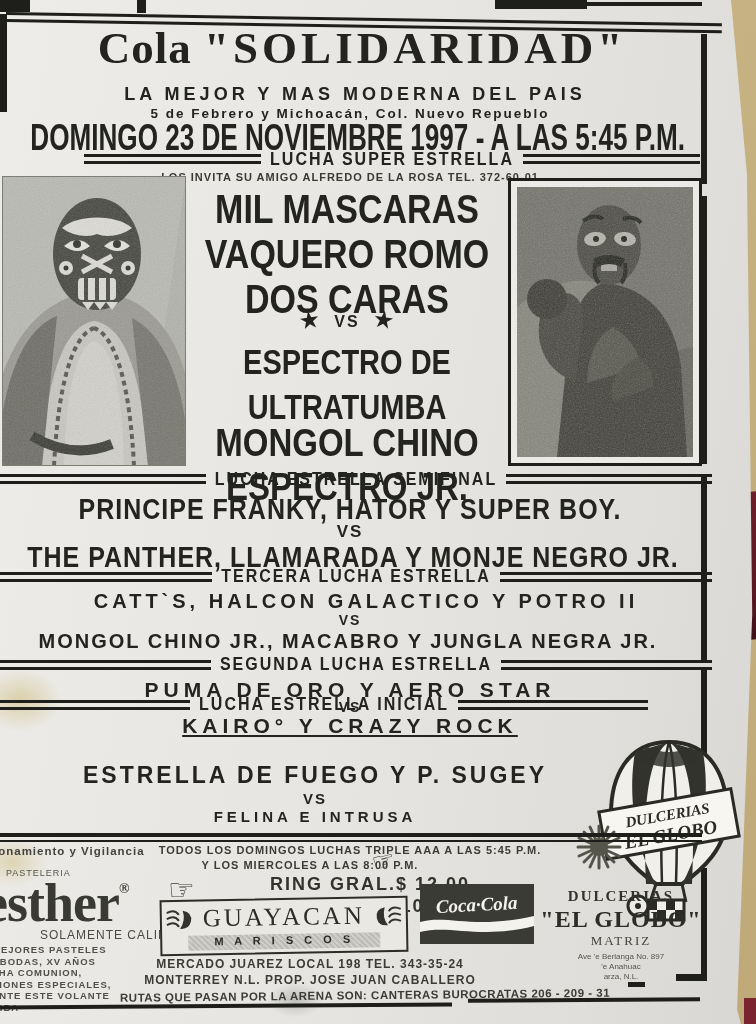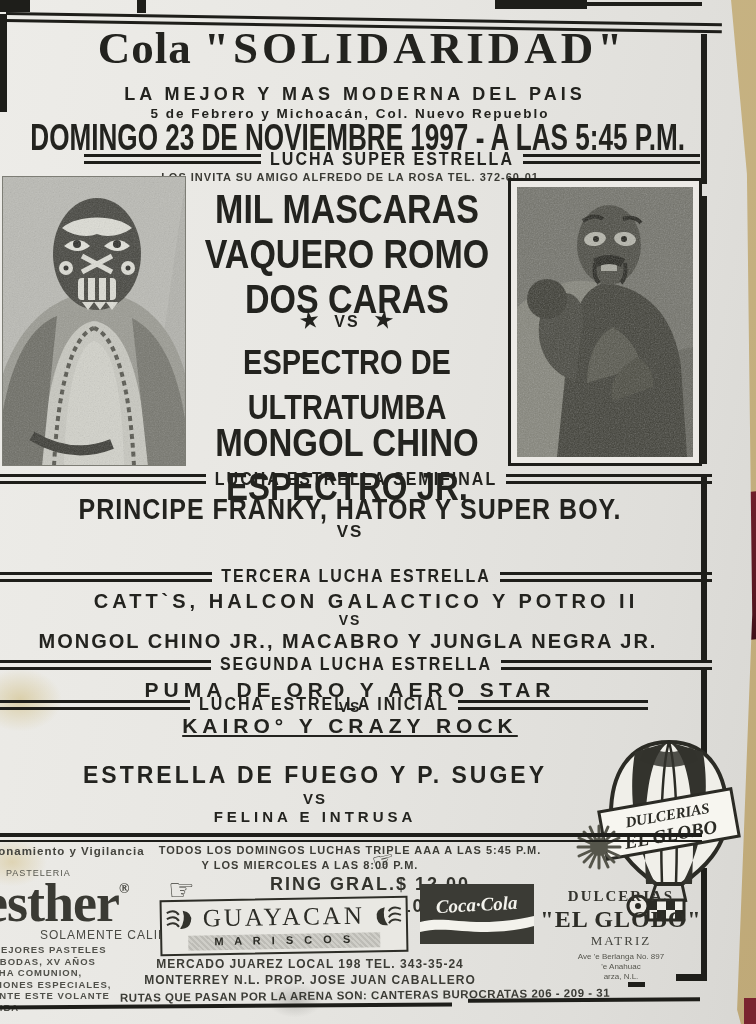--- a/index.html
+++ b/index.html
@@ -163,20 +163,21 @@
           <i></i>
         </span>
       <span class="lbl">LUCHA ESTRELLA SEMIFINAL</span>
       <span class="lns">
           <i></i>
           <i></i>
         </span>
     </div>
     <div class="abs ctr" style="left:0;top:492px;width:700px;"><span class="sq hvy" style="font-size:25px;letter-spacing:1px;">PRINCIPE FRANKY,  HATOR Y SUPER BOY.</span></div>
     <div class="abs ctr hvy" style="left:0;top:522px;width:700px;font-size:17px;letter-spacing:2px;">VS</div>
+    <div class="abs ctr" style="left:0;top:540px;width:706px;"><span class="sq hvy" style="font-size:25px;letter-spacing:1px;">THE PANTHER, LLAMARADA Y MONJE NEGRO JR.</span></div>
 
     <div class="divider" style="left:0;top:568px;width:712px;">
       <span class="lns">
           <i></i>
           <i></i>
         </span>
       <span class="lbl">TERCERA LUCHA ESTRELLA</span>
       <span class="lns">
           <i></i>
           <i></i>

